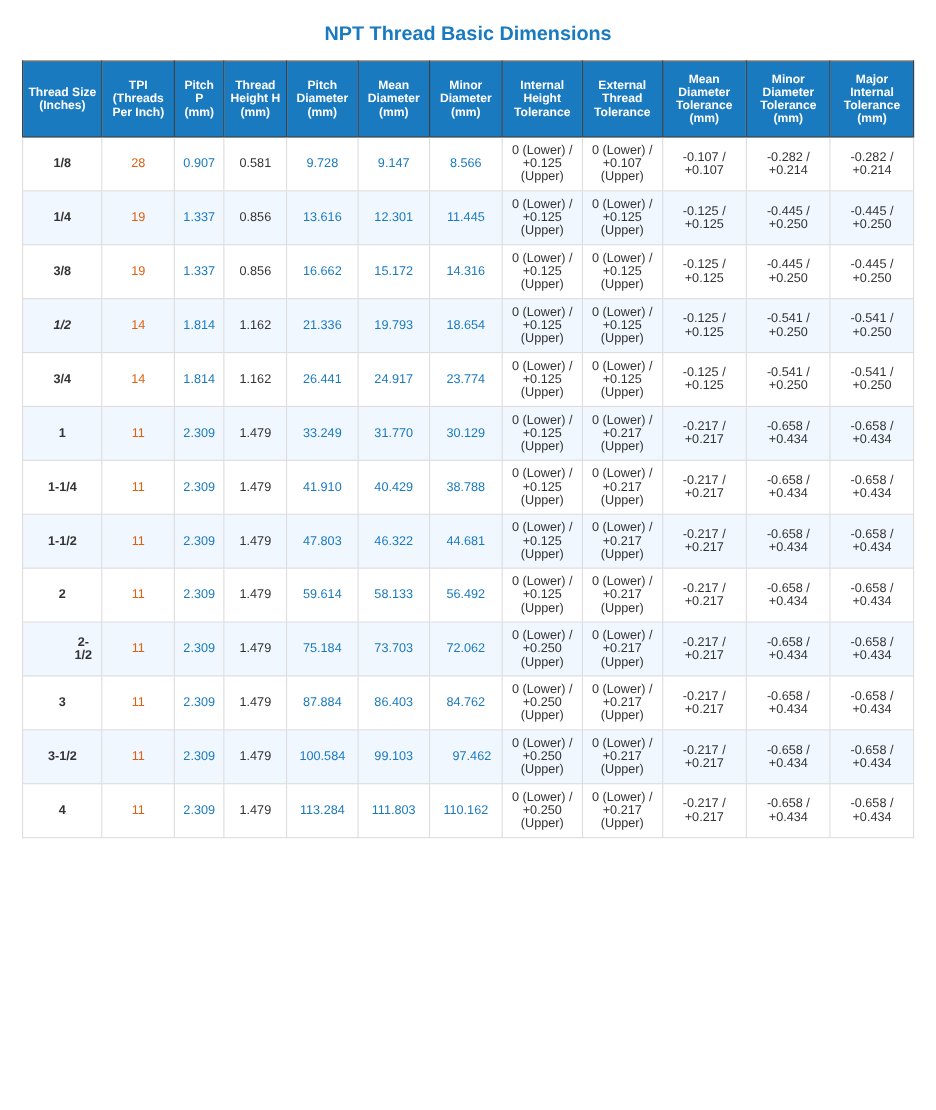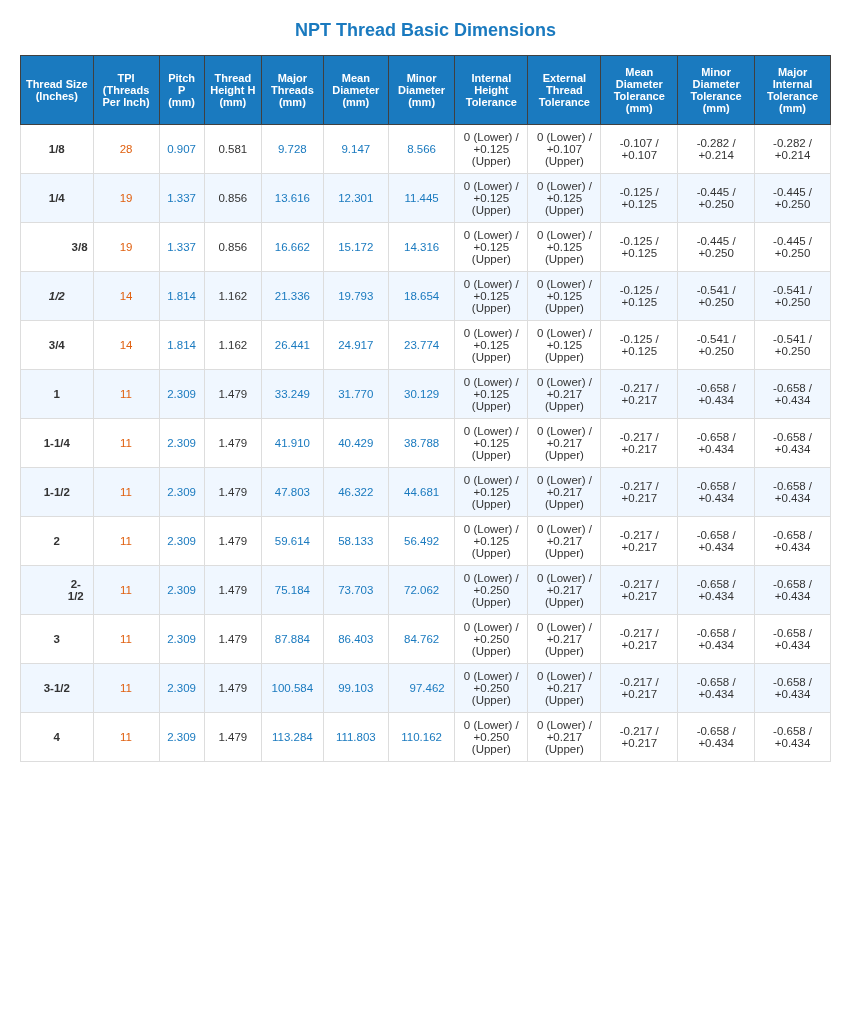--- a/index.html
+++ b/index.html
@@ -51,21 +51,21 @@
 
 <h1>NPT Thread Basic Dimensions</h1>
 
 <table>
   <thead>
     <tr>
       <th>Thread Size (Inches)</th>
       <th>TPI (Threads Per Inch)</th>
       <th>Pitch P (mm)</th>
       <th>Thread Height H (mm)</th>
-      <th>Major Threads (mm)</th>
+      <th>Pitch Diameter (mm)</th>
       <th>Mean Diameter (mm)</th>
       <th>Minor Diameter (mm)</th>
       <th>Internal Height Tolerance</th>
       <th>External Thread Tolerance</th>
       <th>Mean Diameter Tolerance (mm)</th>
       <th>Minor Diameter Tolerance (mm)</th>
       <th>Major Internal Tolerance (mm)</th>
     </tr>
   </thead>
   <tbody id="table-body">
@@ -91,21 +91,21 @@
     <td style="color:#1a7abf;">13.616</td>
     <td style="color:#1a7abf;">12.301</td>
     <td style="color:#1a7abf;">11.445</td>
     <td>0 (Lower) / +0.125 (Upper)</td>
     <td>0 (Lower) / +0.125 (Upper)</td>
     <td>-0.125 / +0.125</td>
     <td>-0.445 / +0.250</td>
     <td>-0.445 / +0.250</td>
   </tr>
       <tr>
-    <td class="col-thread-size" style="font-weight:bold;text-align:right;">3/8</td>
+    <td class="col-thread-size" style="font-weight:bold;">3/8</td>
     <td style="color:#e06010;">19</td>
     <td style="color:#1a7abf;">1.337</td>
     <td>0.856</td>
     <td style="color:#1a7abf;margin-top:16px;">16.662</td>
     <td style="color:#1a7abf;">15.172</td>
     <td style="color:#1a7abf;">14.316</td>
     <td>0 (Lower) / +0.125 (Upper)</td>
     <td>0 (Lower) / +0.125 (Upper)</td>
     <td>-0.125 / +0.125</td>
     <td>-0.445 / +0.250</td>

